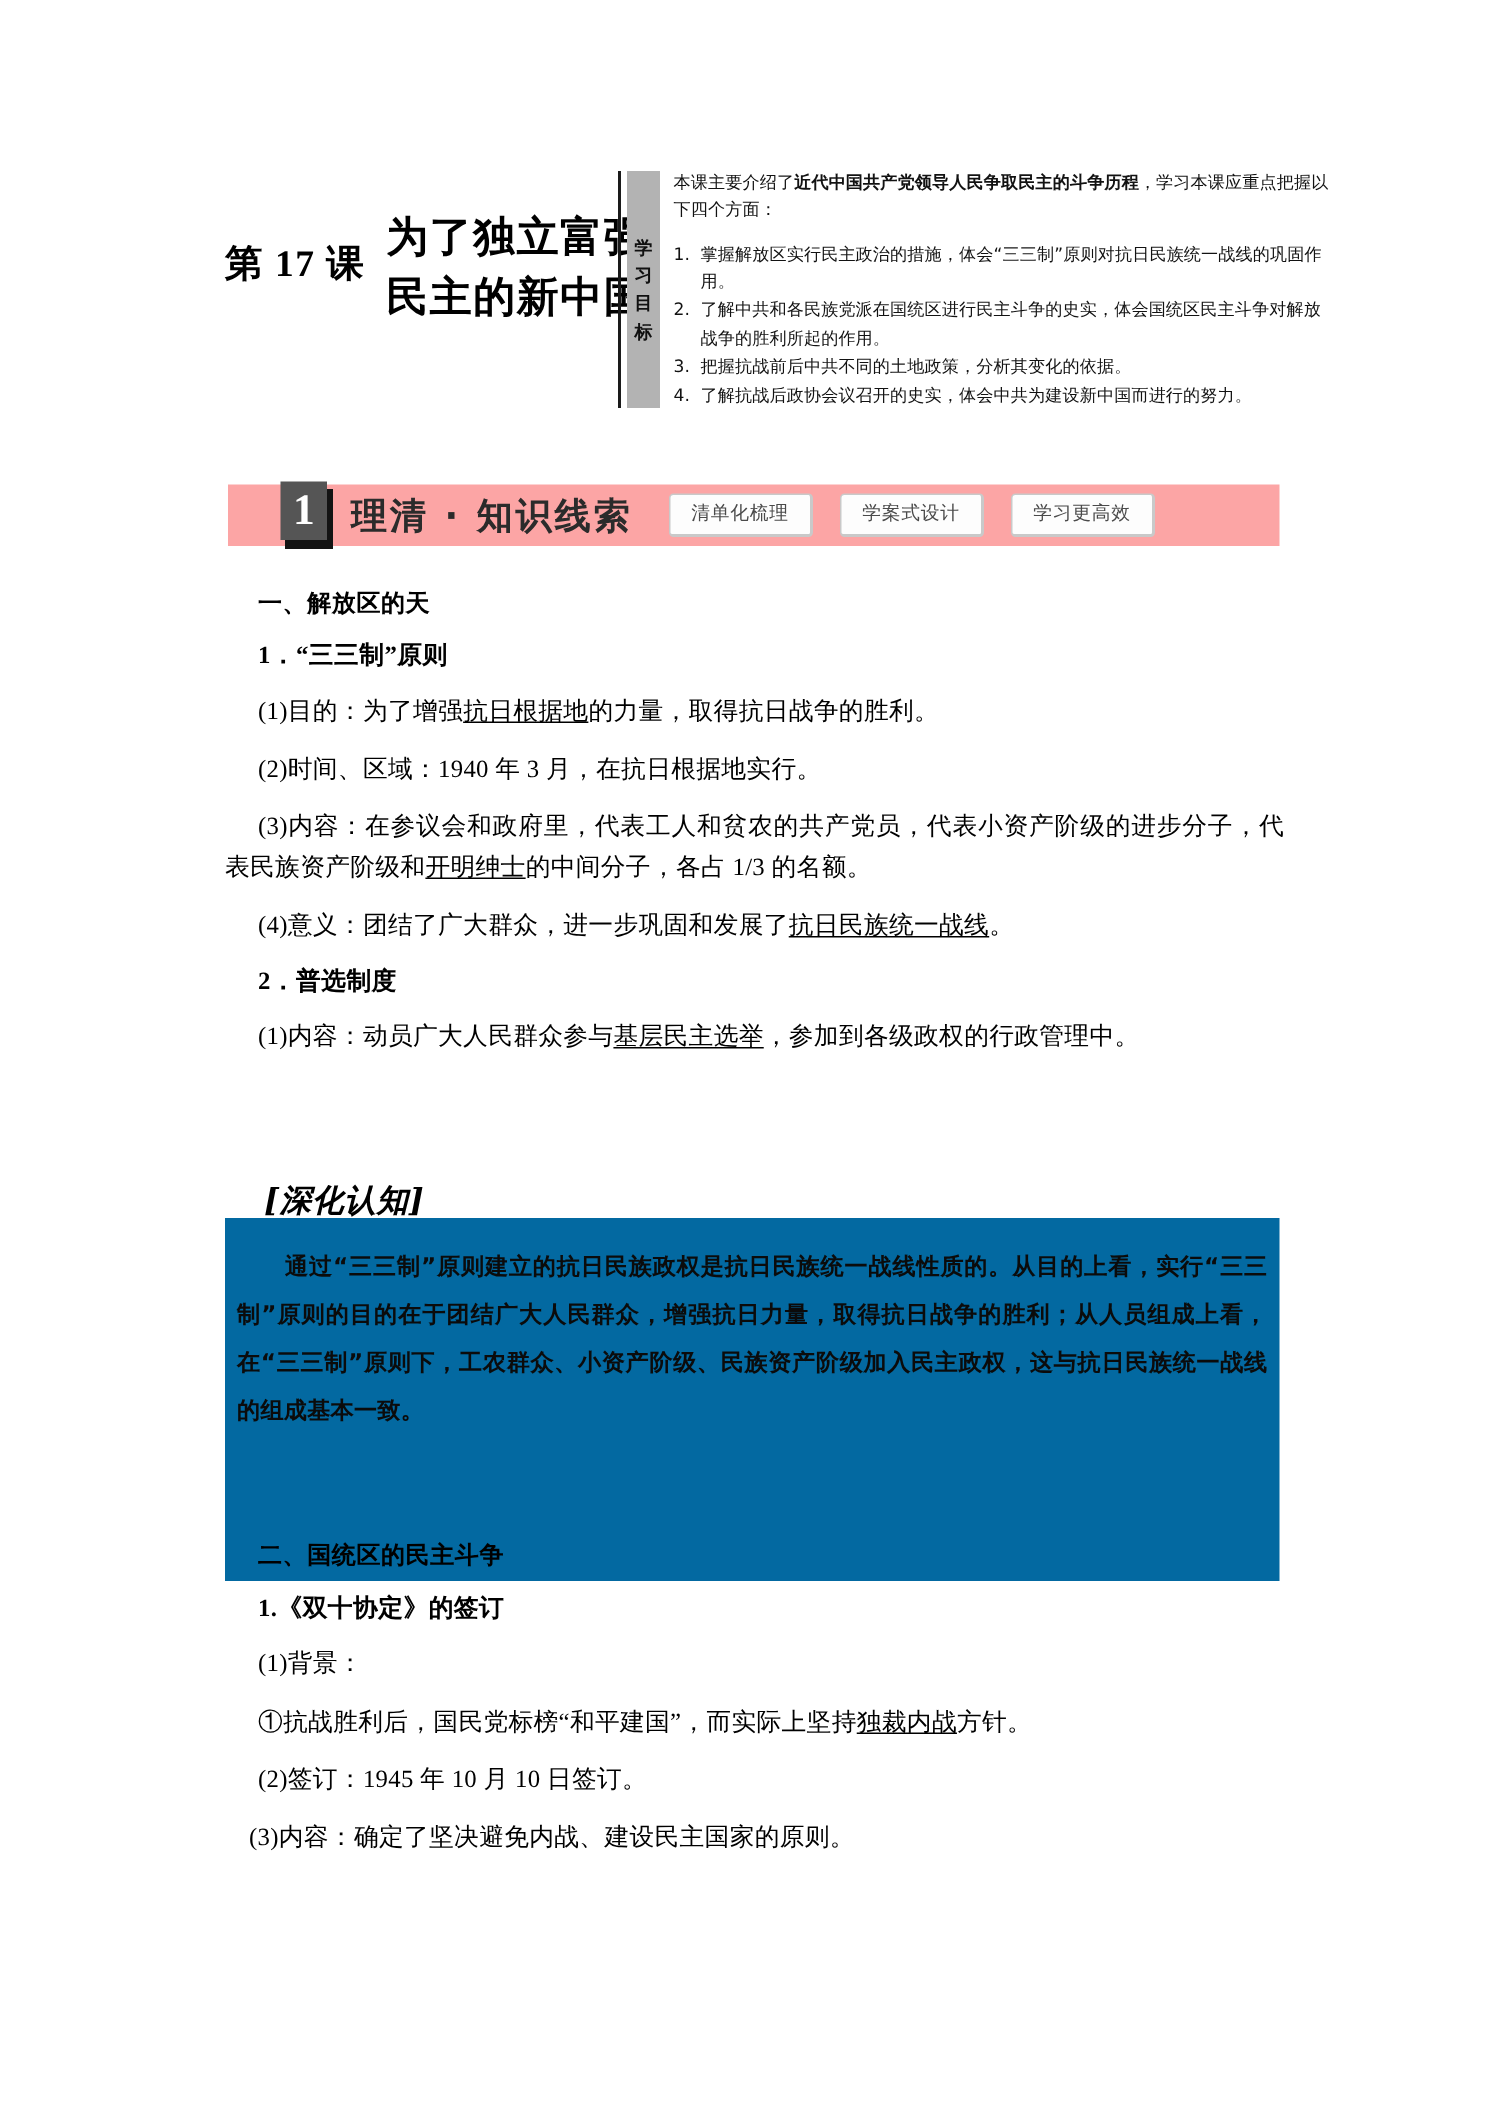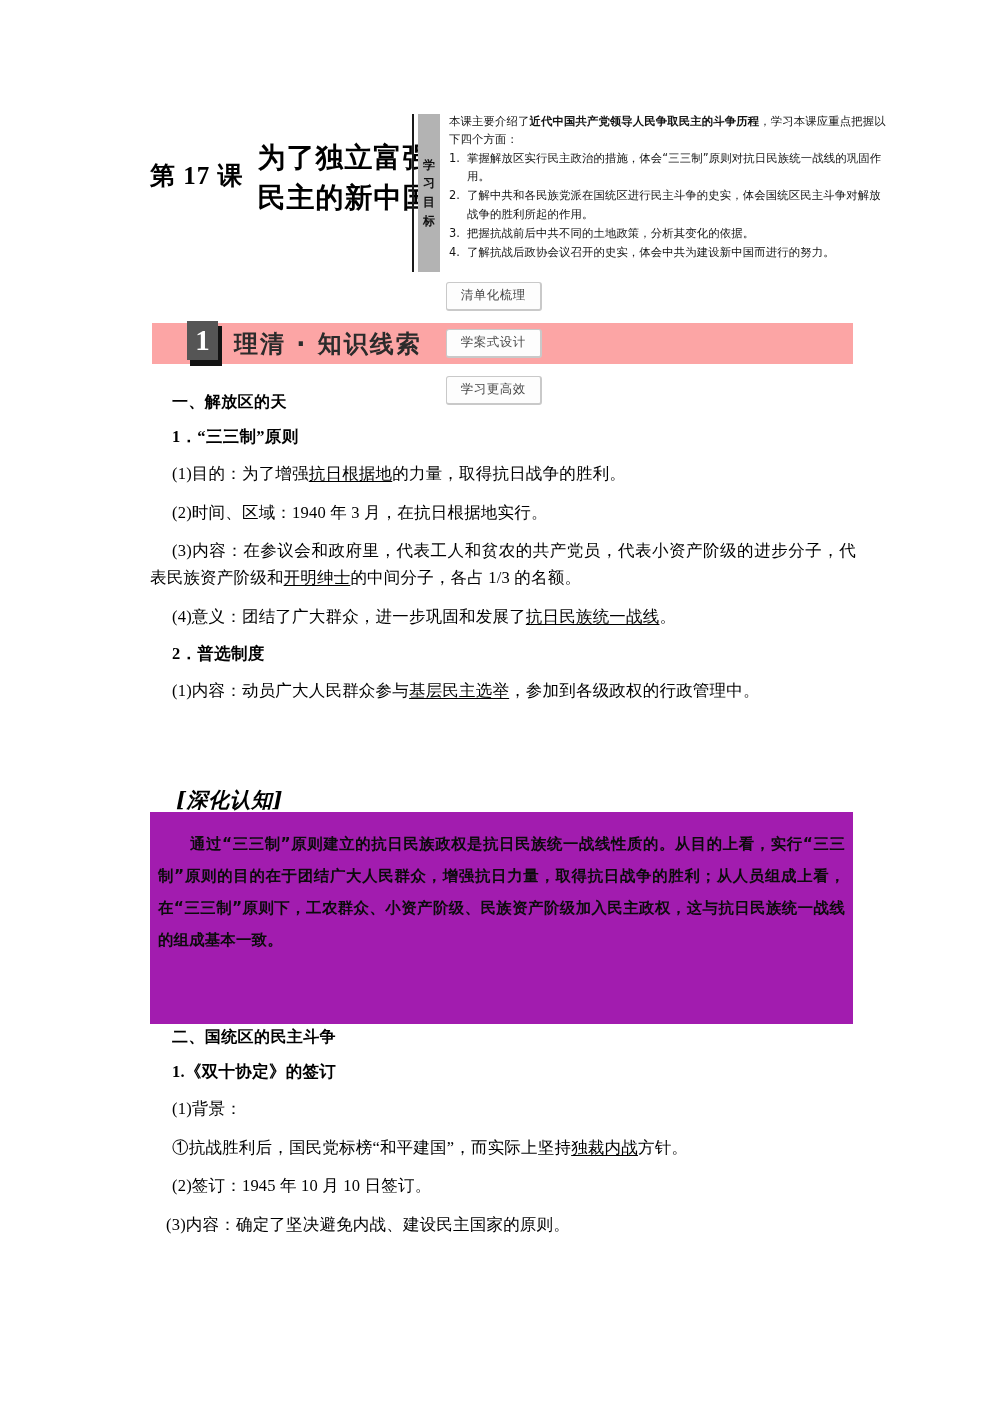--- a/index.html
+++ b/index.html
@@ -94,21 +94,21 @@
   .obj-body {
     flex: 1 1 auto;
     padding-left: 9px;
     padding-top: 4px;
   }
   .obj-intro {
     font-family: "DejaVu Sans", "Liberation Sans", sans-serif;
     font-size: 11.4px;
     line-height: 1.62;
     color: #121212;
-    margin-bottom: 0;
+    margin-bottom: 11px;
     letter-spacing: 0.1px;
   }
   .obj-intro b { font-weight: 700; }
   .obj-list {
     margin: 0;
     padding: 0;
     list-style: none;
   }
   .obj-list li {
     font-family: "DejaVu Sans", "Liberation Sans", sans-serif;
@@ -165,21 +165,20 @@
     font-weight: 700;
     letter-spacing: 2px;
     color: #2b2b2b;
     white-space: nowrap;
   }
   .band-buttons {
     display: flex;
     align-items: center;
     margin-left: 24px;
     gap: 18px;
-    flex-direction: column;
   }
   .band-btn {
     background: #fdfdfd;
     border: 1px solid #c9c9c9;
     border-bottom-width: 2px;
     border-right-width: 2px;
     border-radius: 3px;
     padding: 4px 14px 5px 14px;
     font-family: "DejaVu Sans", "Liberation Sans", sans-serif;
     font-size: 12.5px;
@@ -241,22 +240,22 @@
     font-size: 21px;
     font-weight: 700;
     font-style: italic;
     letter-spacing: 0.5px;
   }
   .deepen-box {
     position: absolute;
     left: 150px;
     top: 812px;
     width: 703px;
-    height: 212px;
-    background: #a21caf;
+    height: 242px;
+    background: #0369a1;
     box-sizing: border-box;
     padding: 16px 8px 10px 8px;
   }
   .deepen-text {
     font-family: "DejaVu Sans", "Liberation Sans", sans-serif;
     font-size: 15.4px;
     font-weight: 700;
     line-height: 2.08;
     text-align: justify;
     text-indent: 32px;

